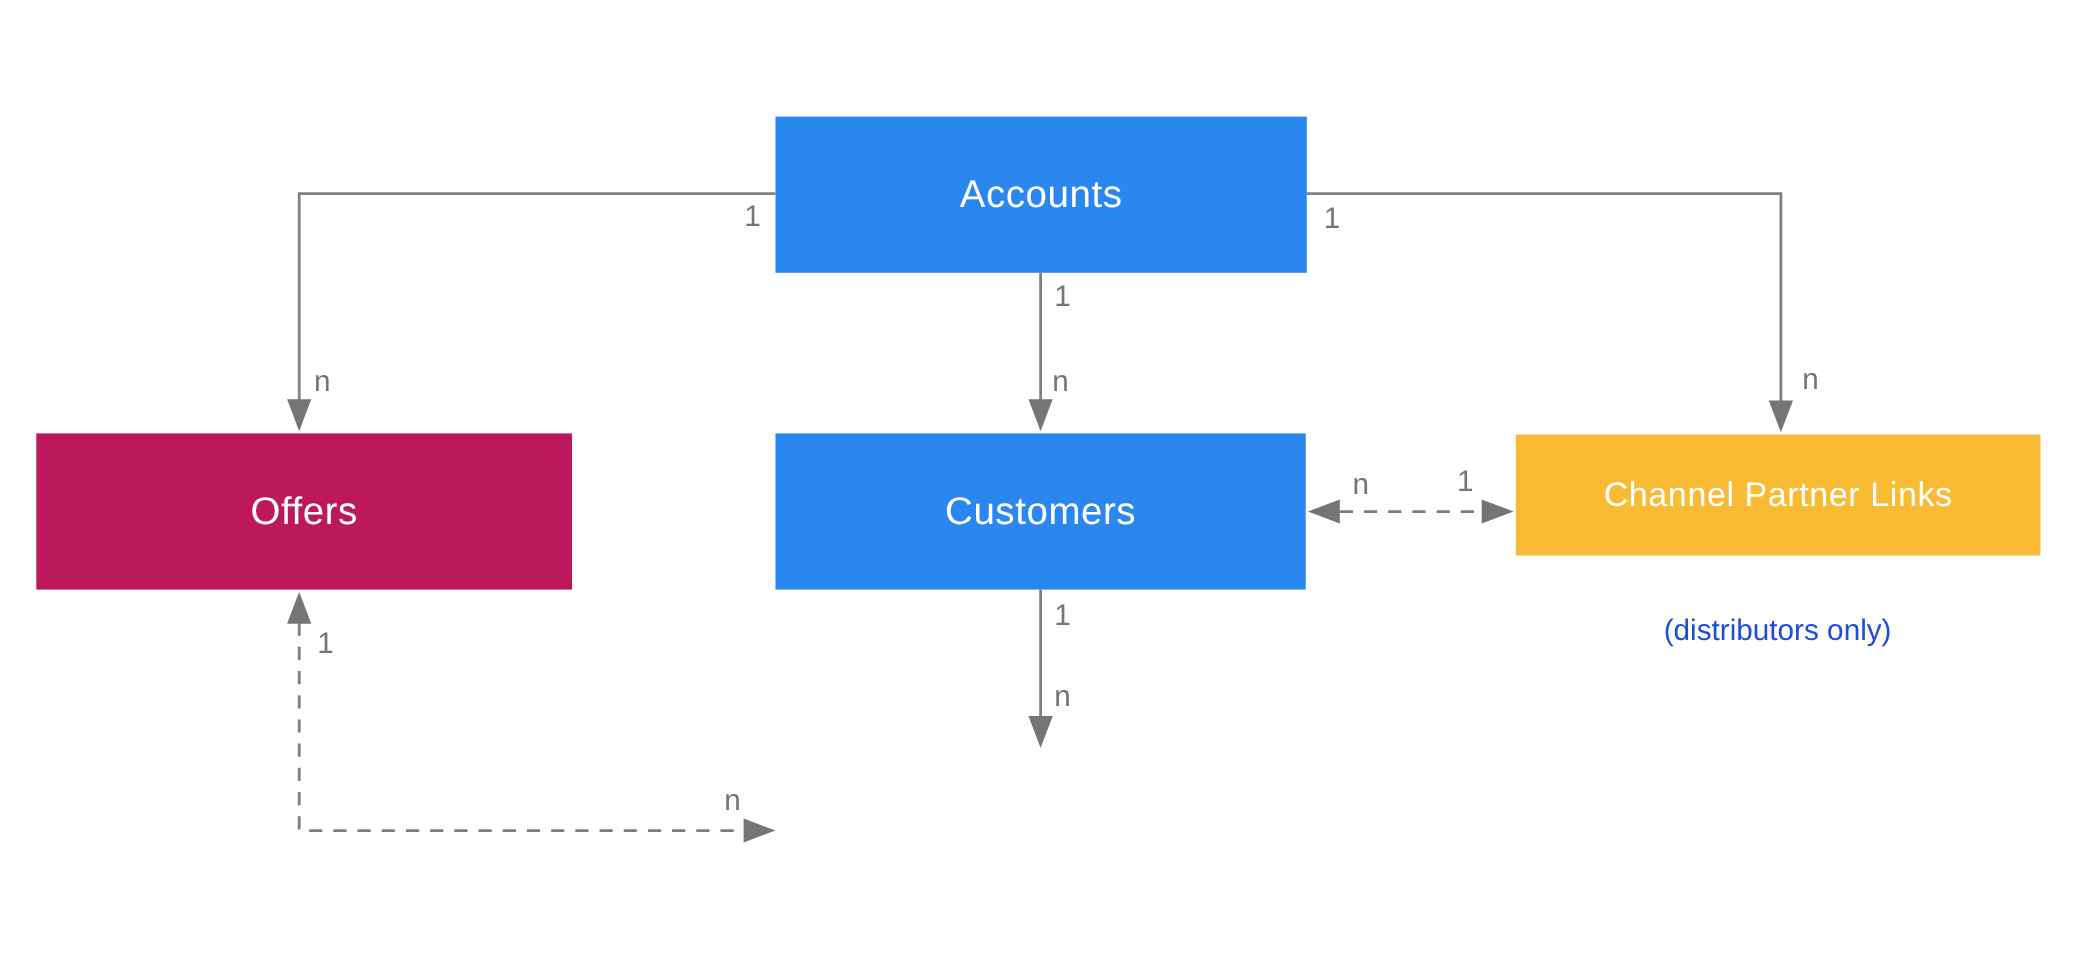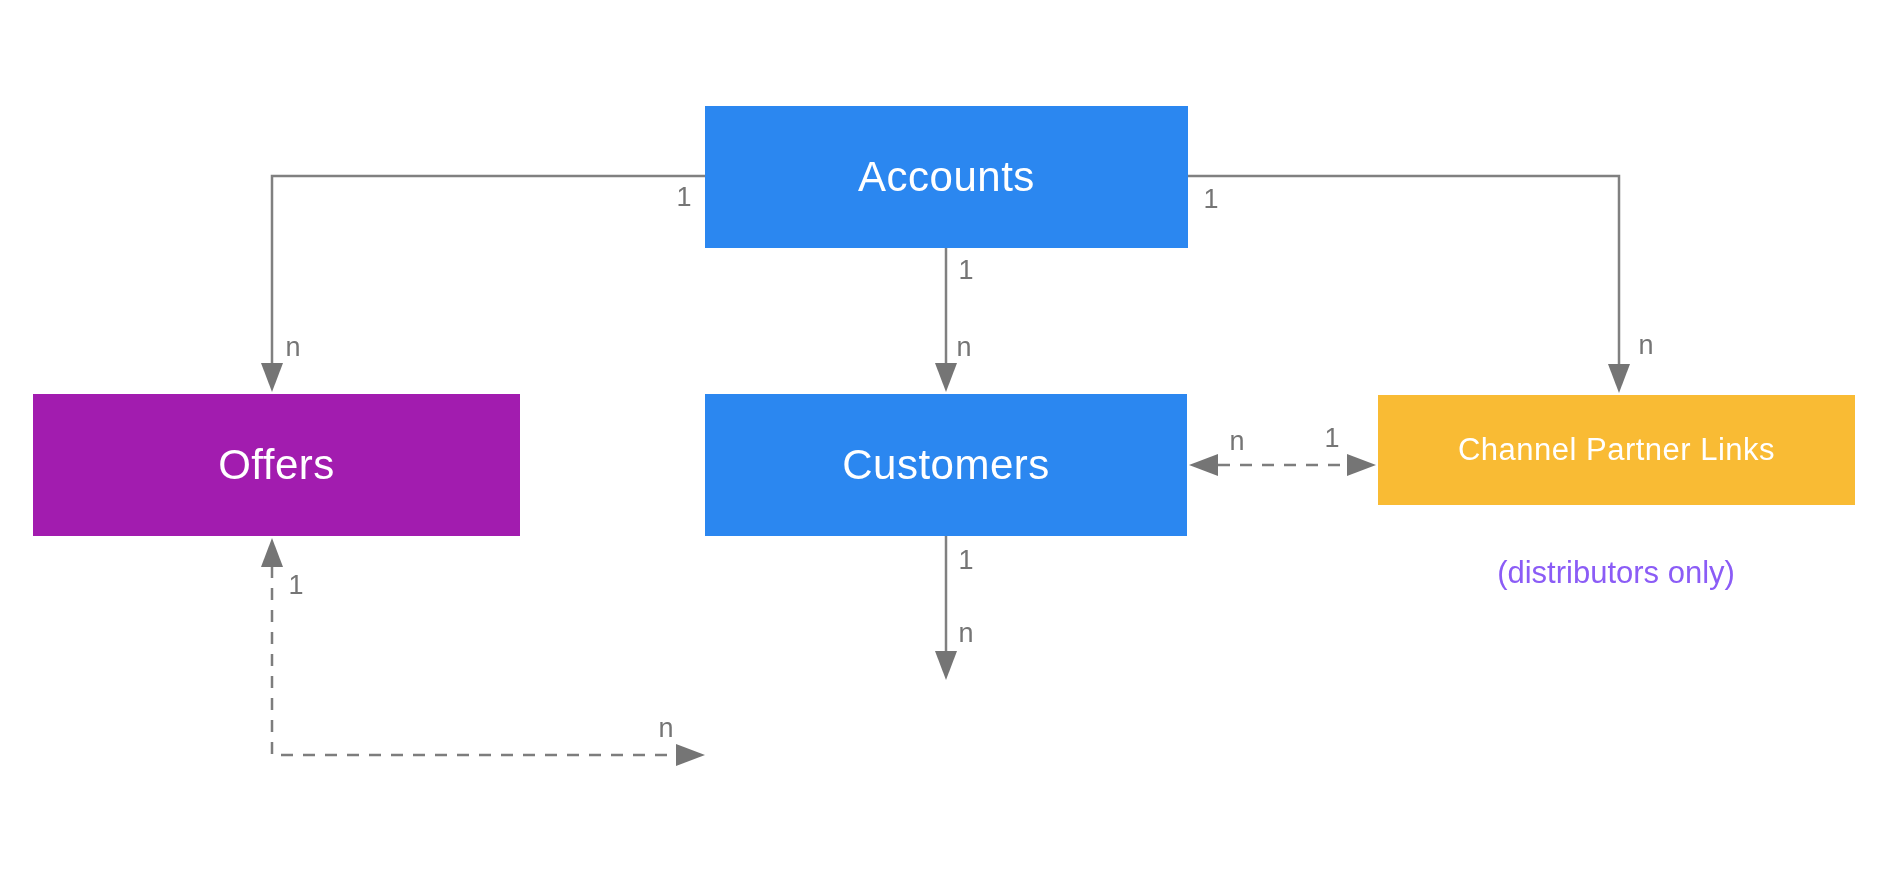--- a/index.html
+++ b/index.html
@@ -19,43 +19,43 @@
     position: absolute;
     left: 0; top: 0;
     width: 1902px; height: 890px;
   }
   .node {
     position: absolute;
     display: flex;
     align-items: center;
     justify-content: center;
     color: #ffffff;
-    font-size: 42px;
+    font-size: 35px;
     font-weight: 400;
     letter-spacing: 0.5px;
     text-align: center;
   }
   .node-accounts      { left: 705px;  top: 106px; width: 483px; height: 142px; }
   .node-offers        { left: 33px;   top: 394px; width: 487px; height: 142px; }
   .node-customers     { left: 705px;  top: 394px; width: 482px; height: 142px; }
   .node-cpl           { left: 1378px; top: 395px; width: 477px; height: 110px; font-size: 31px; }
   .node-entitlements  { left: 706px;  top: 682px; width: 481px; height: 143px; }
   .mult-label {
     position: absolute;
     transform: translate(-50%, -50%);
     color: #757575;
     font-size: 27px;
     line-height: 1;
     white-space: nowrap;
   }
   .caption {
     position: absolute;
     transform: translate(-50%, -50%);
-    color: #8b5cf6;
-    font-size: 31px;
+    color: #1d4ed8;
+    font-size: 27px;
     white-space: nowrap;
   }
   .conn-solid  { fill: none; stroke: #808080; stroke-width: 2.5; }
   .conn-dashed { fill: none; stroke: #7d7d7d; stroke-width: 2.5; stroke-dasharray: 12 10; }
   .arrowhead   { fill: #757575; stroke: none; }
 </style>
 </head>
 <body>
 
 <div id="stage">
@@ -92,21 +92,21 @@
       <polyline class="conn-dashed" points="272,566 272,755 677,755"></polyline>
       <polygon class="arrowhead" points="272,538 261,567 283,567"></polygon>
       <polygon class="arrowhead" points="705,755 676,744 676,766"></polygon>
     </g>
   </svg>
 
   <div class="node node-accounts" style="background-color: rgb(43, 135, 240);">
     <span>Accounts</span>
   </div>
 
-  <div class="node node-offers" style="background-color: #a21caf;">
+  <div class="node node-offers" style="background-color: #be185d;">
     <span>Offers</span>
   </div>
 
   <div class="node node-customers" style="background-color: rgb(43, 135, 240);">
     <span>Customers</span>
   </div>
 
   <div class="node node-cpl" style="background-color: rgb(249, 187, 52);">
     <span>Channel Partner Links</span>
   </div>

